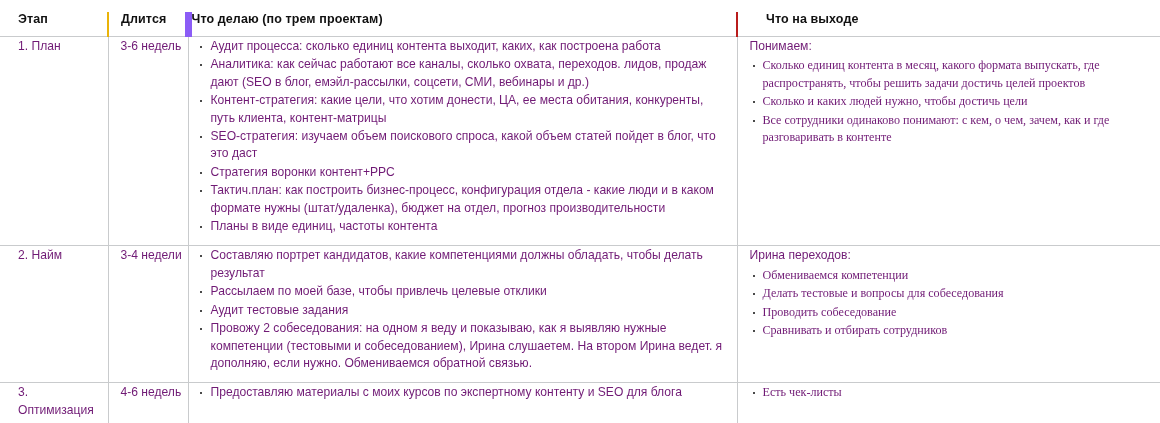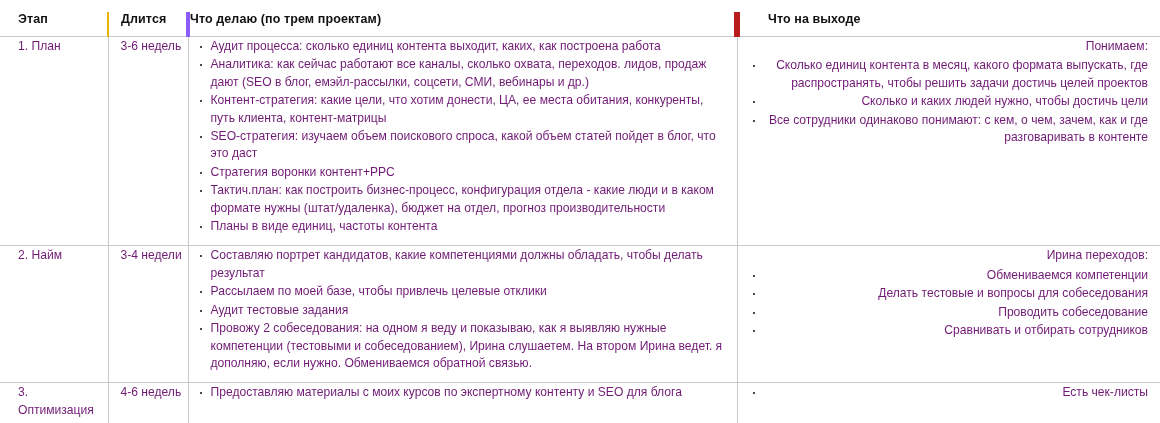--- a/index.html
+++ b/index.html
@@ -40,39 +40,39 @@
     font-size: 12.5px;
     font-weight: 700;
     color: #111111;
     letter-spacing: 0.1px;
     padding: 0 0 10px 0;
     border-bottom: 1px solid #c9cbcd;
     background: #ffffff;
   }
   thead th.h-stage   { padding-left: 18px; margin-left: 40px; }
   thead th.h-dur     { padding-left: 12px; border-left: 2px solid #eab308; }
-  thead th.h-doing   { border-left: 4px solid #8b5cf6; }
-  thead th.h-outcome { padding-left: 28px; border-left: 6px solid #b91c1c; }
+  thead th.h-doing   { border-left: 7px solid #8b5cf6; }
+  thead th.h-outcome { padding-left: 28px; border-left: 2px solid #b91c1c; }
 
   tbody td {
     vertical-align: top;
     font-size: 12.1px;
     line-height: 17.4px;
     color: #701a75;
     padding-top: 1px;
     padding-bottom: 9px;
     border-bottom: 1px solid #c9cbcd;
     background: #ffffff;
   }
   tbody tr:last-child td { border-bottom: 1px solid #c9cbcd; }
 
   td.t-stage   { padding-left: 18px; padding-right: 8px; }
   td.t-dur     { padding-left: 12px; padding-right: 6px; border-left: 1px solid #c9cbcd; white-space: nowrap; }
   td.t-doing   { padding-left: 8px;  padding-right: 10px; border-left: 1px solid #c9cbcd; margin-top: 36px; }
-  td.t-outcome { padding-left: 12px; padding-right: 12px; border-left: 1px solid #c9cbcd; text-align: right; }
+  td.t-outcome { padding-left: 12px; padding-right: 12px; border-left: 1px solid #c9cbcd; }
 
   .lead-line {
     margin: 0 0 2px 0;
     font-size: 12.1px;
     line-height: 17.4px;
   }
   ul.bullets {
     list-style: none;
     margin: 0;
     padding: 0;
@@ -86,21 +86,21 @@
   }
   ul.bullets > li::before {
     content: "";
     position: absolute;
     left: 3px;
     top: 8px;
     width: 2px;
     height: 2px;
     background: #4a4a4a;
   }
-  .outcome ul.bullets > li { padding-left: 13px; }
+  .outcome ul.bullets > li { padding-left: 13px; font-family: Liberation Serif, serif; }
 </style>
 </head>
 <body>
 
 <div class="sheet">
   <table class="plan-table">
     <colgroup>
       <col class="c-stage">
       <col class="c-dur">
       <col class="c-doing">

